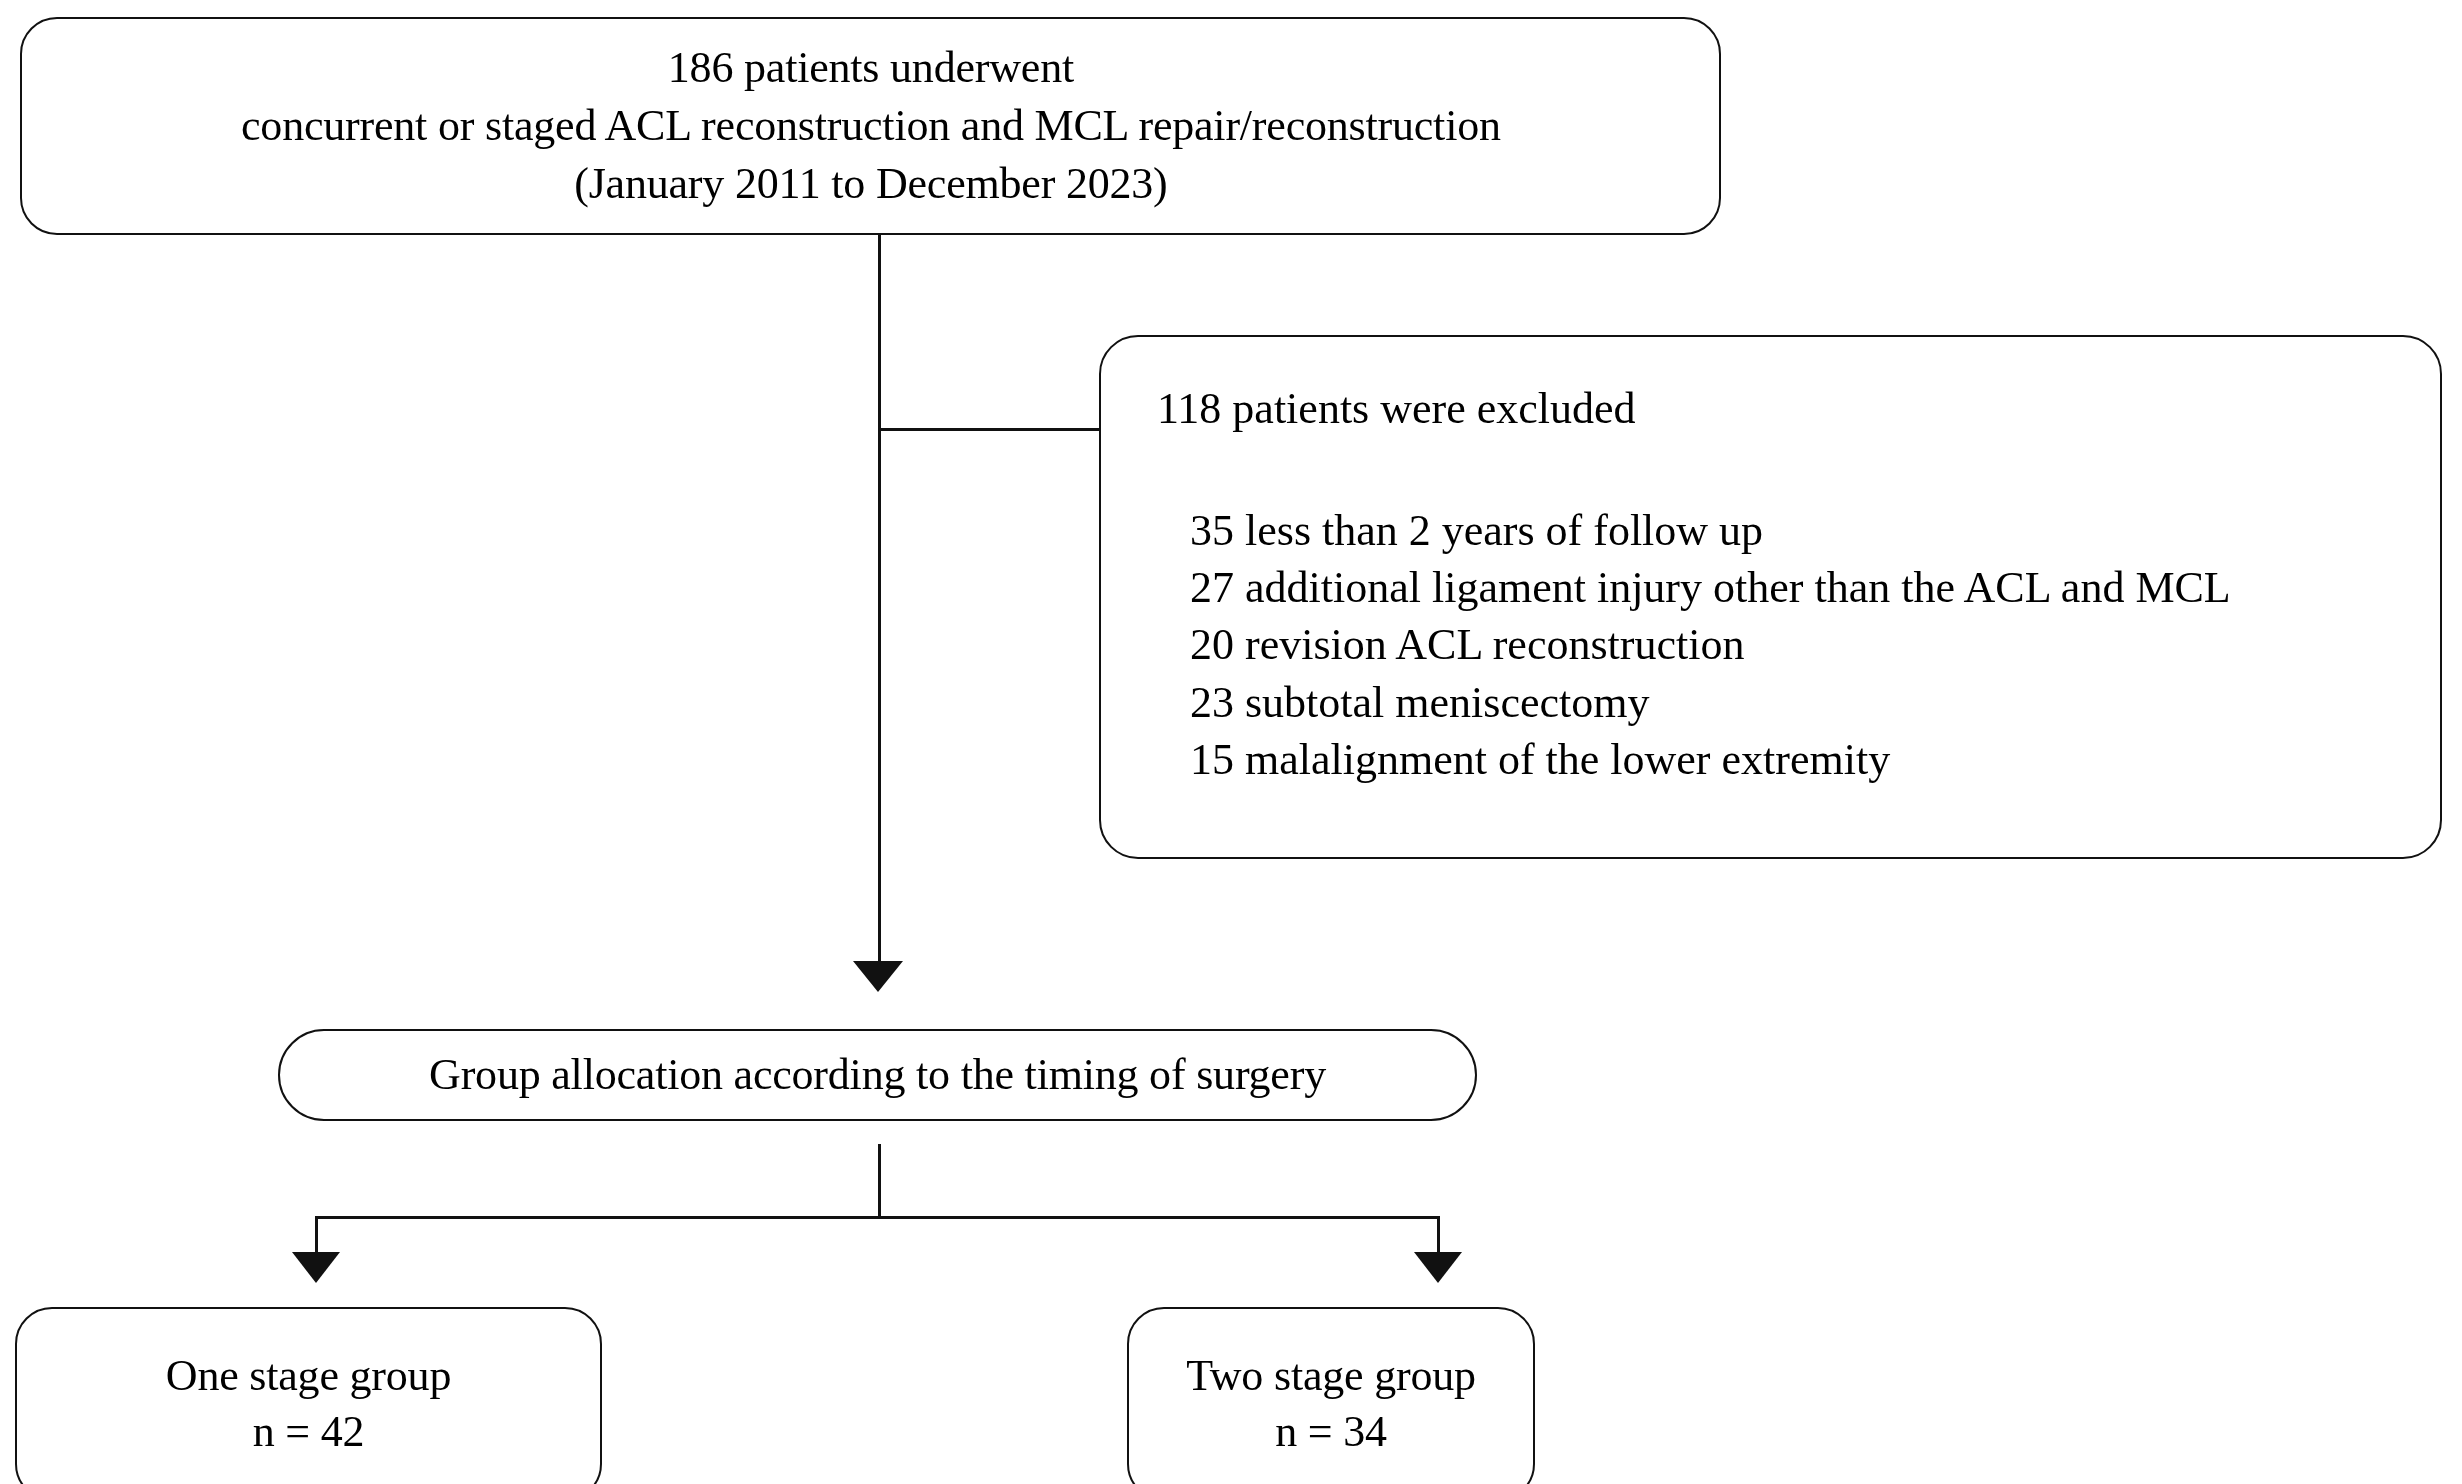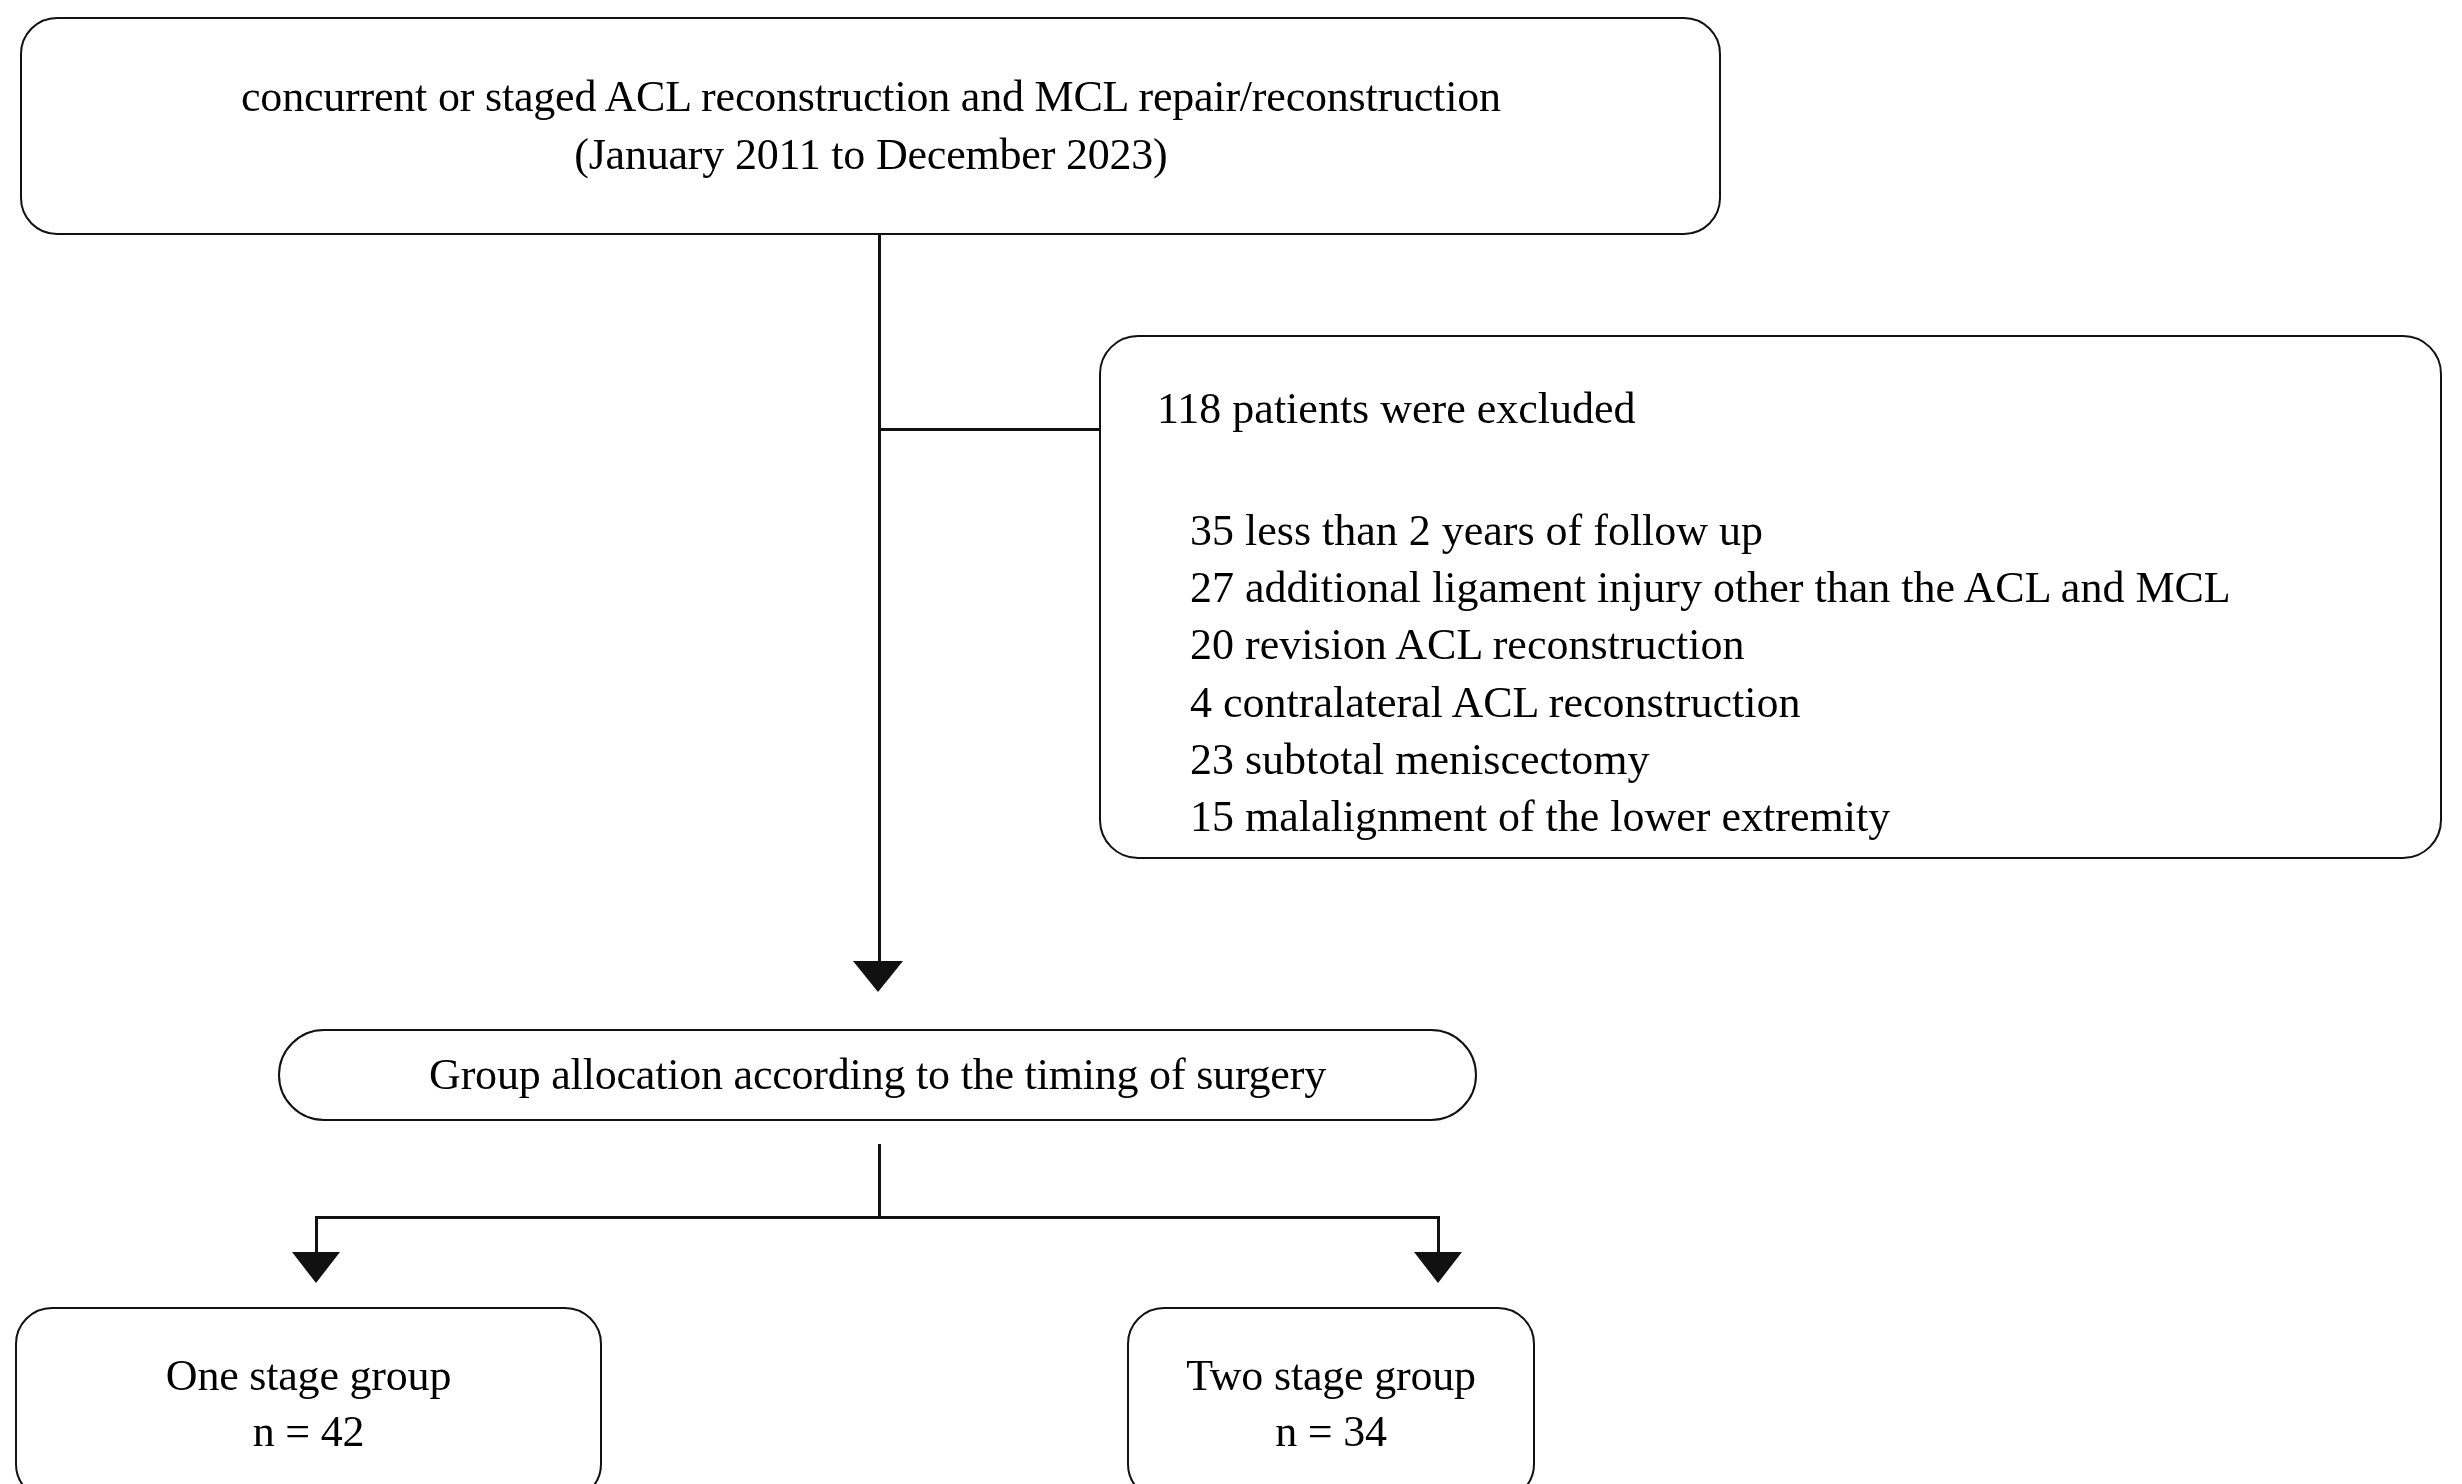--- a/index.html
+++ b/index.html
@@ -161,31 +161,31 @@
     border-right: 24px solid transparent;
     border-top: 31.5px solid #111111;
   }
 </style>
 </head>
 <body>
 
 <div id="canvas">
 
   <div class="flow-box box-center" id="box-enrolled">
+    <span class="line-txt">186 patients underwent</span>
     <span class="line-txt">concurrent or staged ACL reconstruction and MCL repair/reconstruction</span>
     <span class="line-txt">(January 2011 to December 2023)</span>
   </div>
 
   <div class="flow-box box-left" id="box-excluded">
     <span class="excl-head">118 patients were excluded</span>
     <ul class="excl-list">
       <li>35 less than 2 years of follow up</li>
       <li>27 additional ligament injury other than the ACL and MCL</li>
       <li>20 revision ACL reconstruction</li>
-      <li>4 contralateral ACL reconstruction</li>
       <li>23 subtotal meniscectomy</li>
       <li>15 malalignment of the lower extremity</li>
     </ul>
   </div>
 
   <div class="flow-box box-center" id="box-allocation">
     <span class="line-txt">Group allocation according to the timing of surgery</span>
   </div>
 
   <div class="flow-box box-center" id="box-one-stage">

